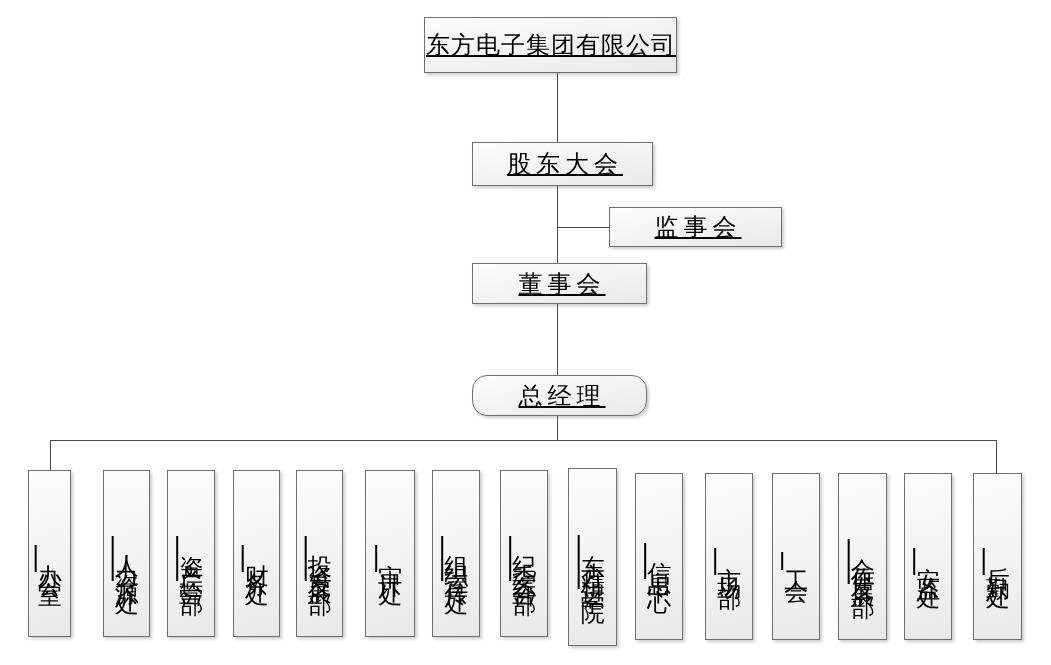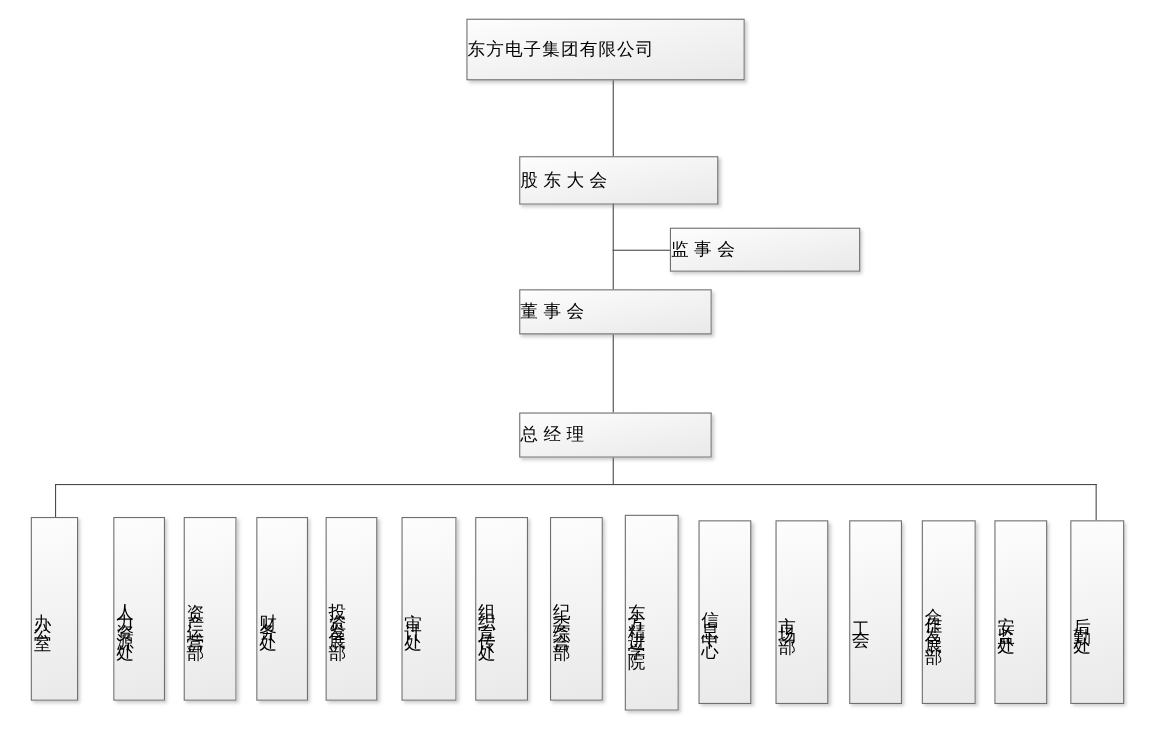--- a/index.html
+++ b/index.html
@@ -23,21 +23,23 @@
   .line.v { width: 1px; }
   .line.h { height: 1px; }
   .node, .dept {
     position: absolute;
     box-sizing: border-box;
     border: 1px solid var(--box-border);
     background: linear-gradient(170deg, var(--fill-top) 0%, var(--fill-bottom) 100%);
     box-shadow: 2px 2px 3px rgba(110,110,110,0.35);
     display: flex;
     align-items: center;
-    font-size: 16px;
+    justify-content: center;
+    font-size: 24px;
+    text-decoration: underline;
   }
   .node .lbl { letter-spacing: 5px; margin-right: -5px; white-space: nowrap; }
   .node.company .lbl { letter-spacing: 1px; margin-right: -1px; }
   .dept .vlbl {
     writing-mode: vertical-rl;
     text-orientation: upright;
     line-height: 1.1;
     letter-spacing: 9px;
     margin-bottom: -9px;
     white-space: nowrap;
@@ -62,21 +64,21 @@
   </div>
   <div class="node" style="left:472px; top:142px; width:181px; height:44px;">
     <span class="lbl">股东大会</span>
   </div>
   <div class="node" style="left:609px; top:207px; width:173px; height:40px;">
     <span class="lbl">监事会</span>
   </div>
   <div class="node" style="left:472px; top:263px; width:175px; height:41px;">
     <span class="lbl">董事会</span>
   </div>
-  <div class="node" style="left:472px; top:375px; width:175px; height:41px;">
+  <div class="node" style="left:472px; top:375px; width:175px; height:41px;border-radius:15px;">
     <span class="lbl">总经理</span>
   </div>
 
   <div class="dept" style="left:28px;  top:470px; width:43px; height:167px;">
     <span class="vlbl">办公室</span>
   </div>
   <div class="dept" style="left:103px; top:470px; width:47px; height:167px;">
     <span class="vlbl">人力资源处</span>
   </div>
   <div class="dept" style="left:167px; top:470px; width:48px; height:167px;">

